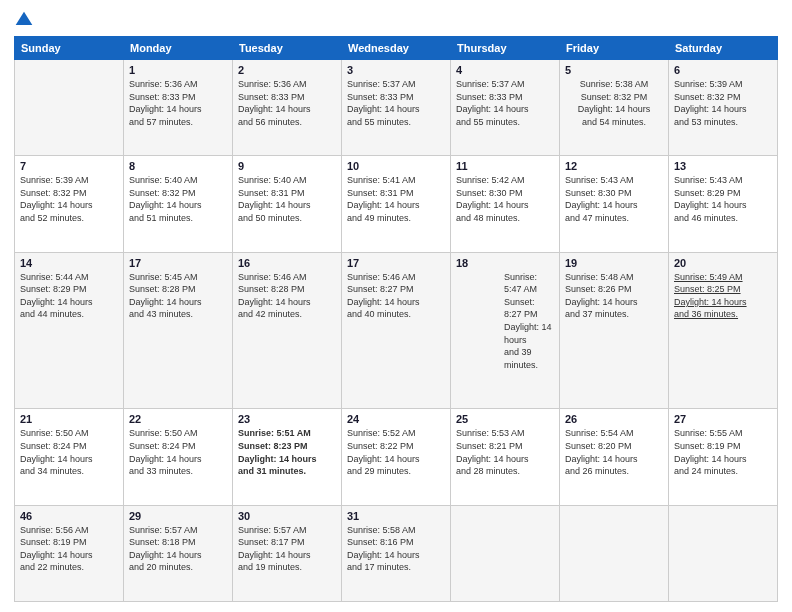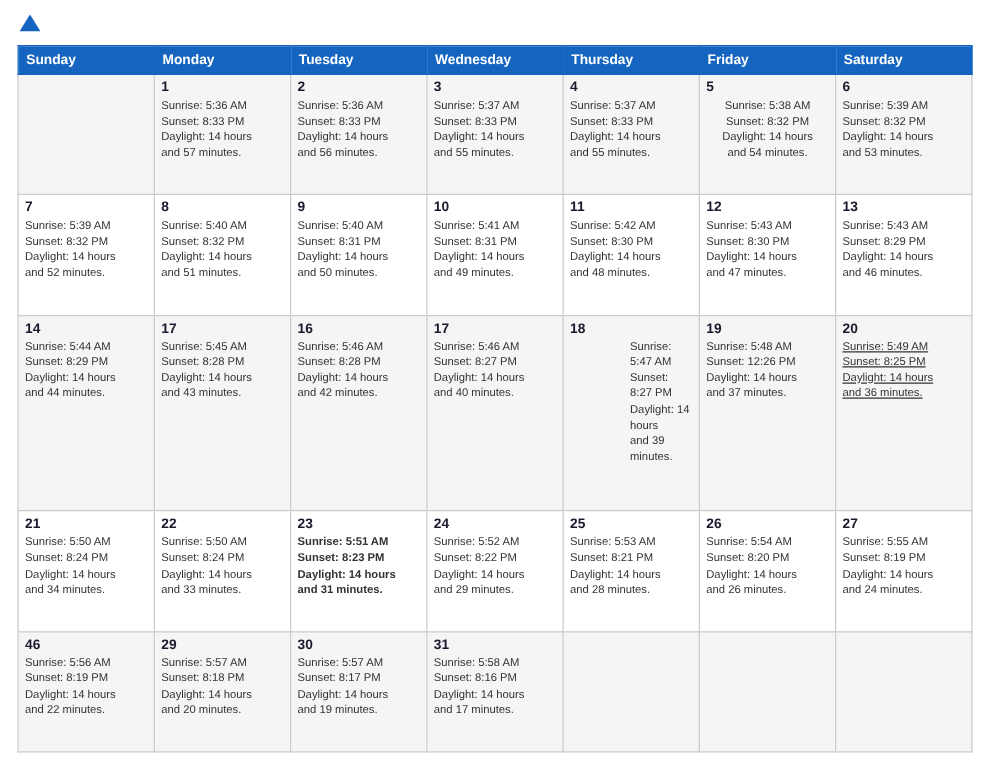--- a/index.html
+++ b/index.html
@@ -255,21 +255,21 @@
           <td>
             <span class="day-number">18</span>
             <div class="day-info" style="white-space: pre-line; margin-left: 48px;">Sunrise: 5:47 AM
 Sunset: 8:27 PM
 Daylight: 14 hours
 and 39 minutes.</div>
           </td>
           <td>
             <span class="day-number">19</span>
             <div class="day-info" style="white-space: pre-line;">Sunrise: 5:48 AM
-Sunset: 12:26 PM
+Sunset: 8:26 PM
 Daylight: 14 hours
 and 37 minutes.</div>
           </td>
           <td>
             <span class="day-number">20</span>
             <div class="day-info" style="white-space: pre-line; text-decoration: underline;">Sunrise: 5:49 AM
 Sunset: 8:25 PM
 Daylight: 14 hours
 and 36 minutes.</div>
           </td>

